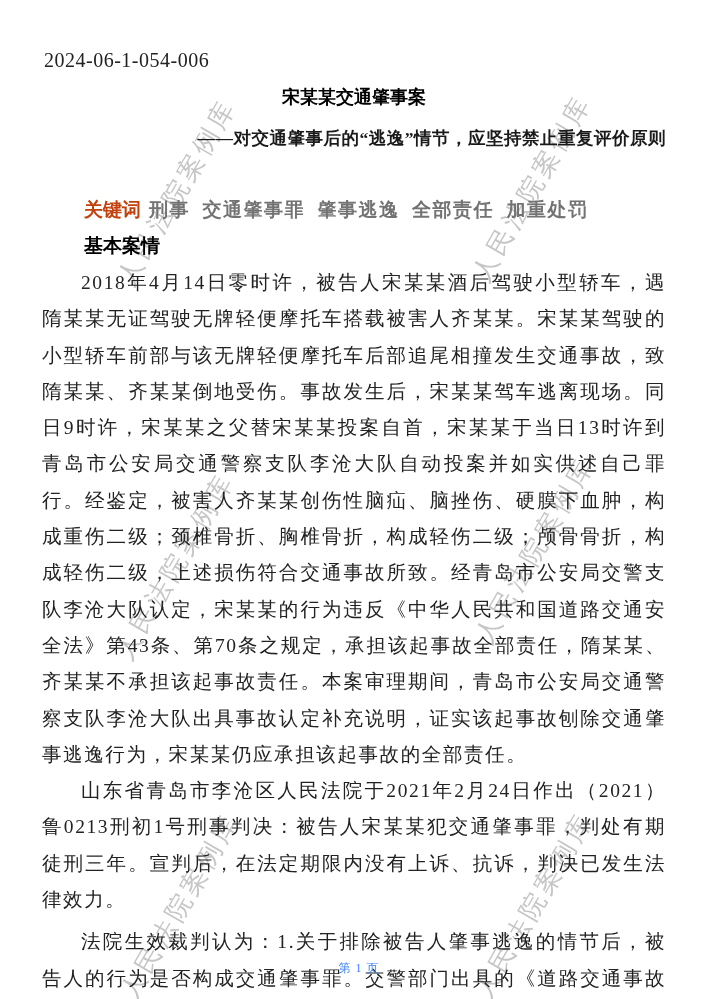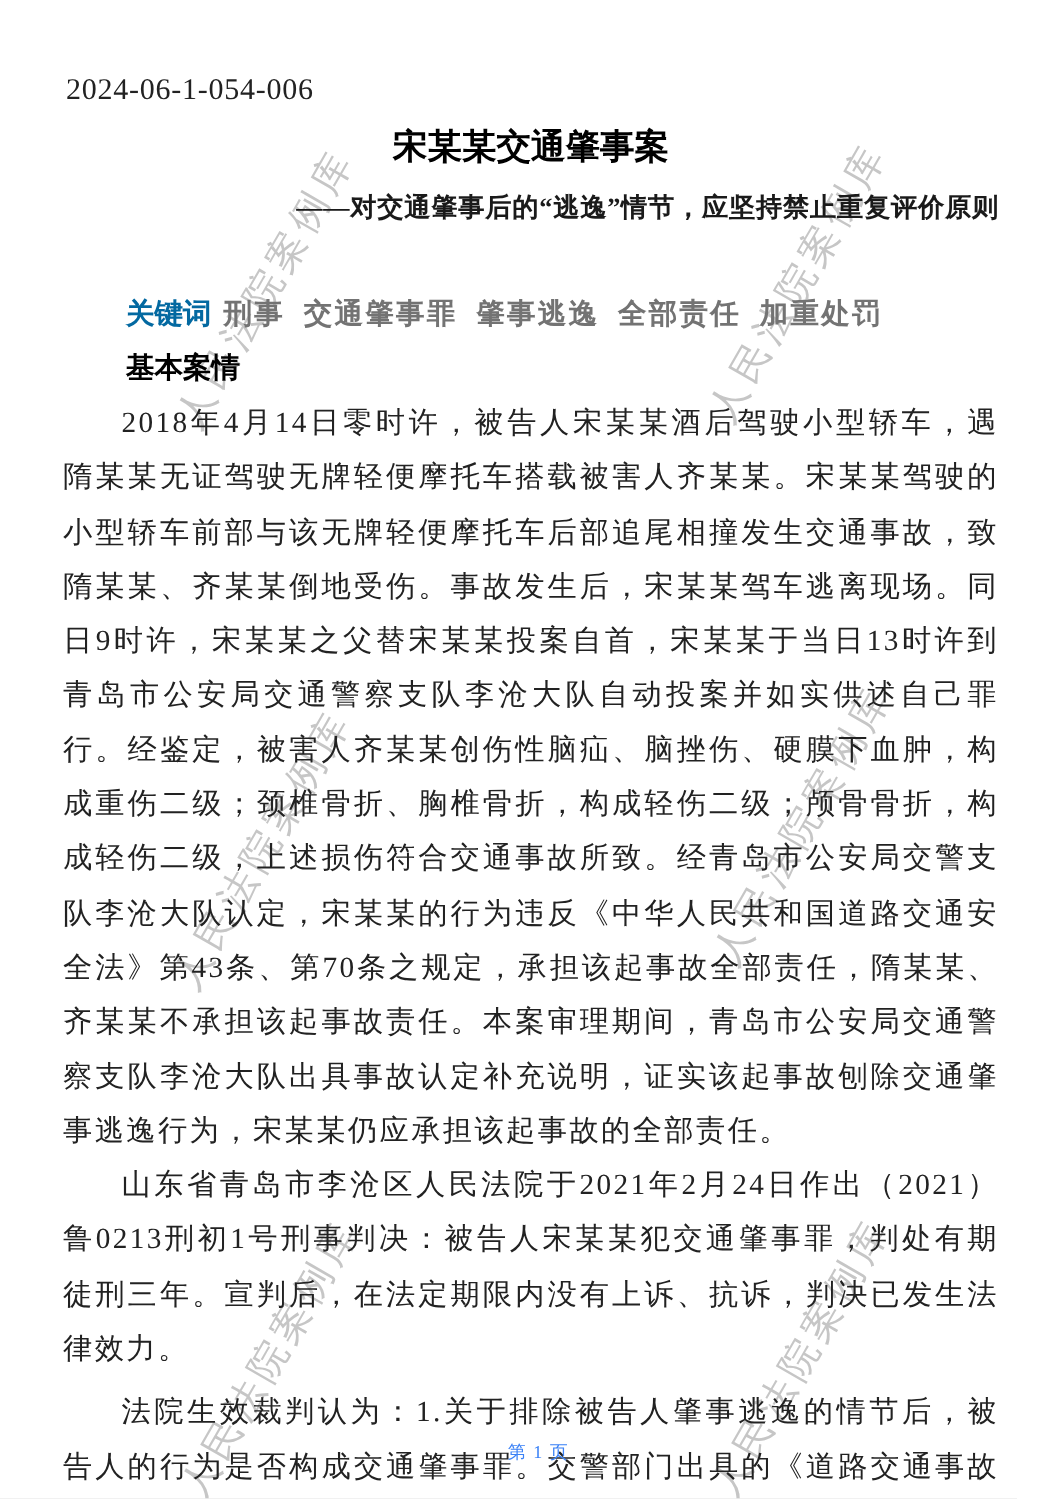--- a/index.html
+++ b/index.html
@@ -36,21 +36,21 @@
   .doc-number {
     margin: 47px 0 0 2px;
     font-size: 20px;
     line-height: 27px;
     letter-spacing: 0.5px;
     color: #222;
   }
   .title {
     margin: 8px 0 0 0;
     text-align: center;
-    font-size: 23px;
+    font-size: 18px;
     line-height: 31px;
     font-weight: bold;
     color: #000;
   }
   .subtitle {
     margin: 13px 0 0 0;
     text-align: right;
     font-size: 17.5px;
     line-height: 25px;
     font-weight: 600;
@@ -58,21 +58,21 @@
     letter-spacing: 0.5px;
   }
   .keywords-row {
     margin: 45px 0 0 42px;
     font-size: 19px;
     line-height: 27px;
   }
   .kw-label {
     font-family: "Liberation Sans", "DejaVu Sans", sans-serif;
     font-weight: bold;
-    color: #0369a1;
+    color: #c2410c;
     margin-right: 8px;
   }
   .kw-text {
     color: #737373;
     white-space: pre-wrap;
     letter-spacing: 1.5px;
     font-weight: bold;
   }
   .sec-heading {
     margin: 9px 0 0 42px;

